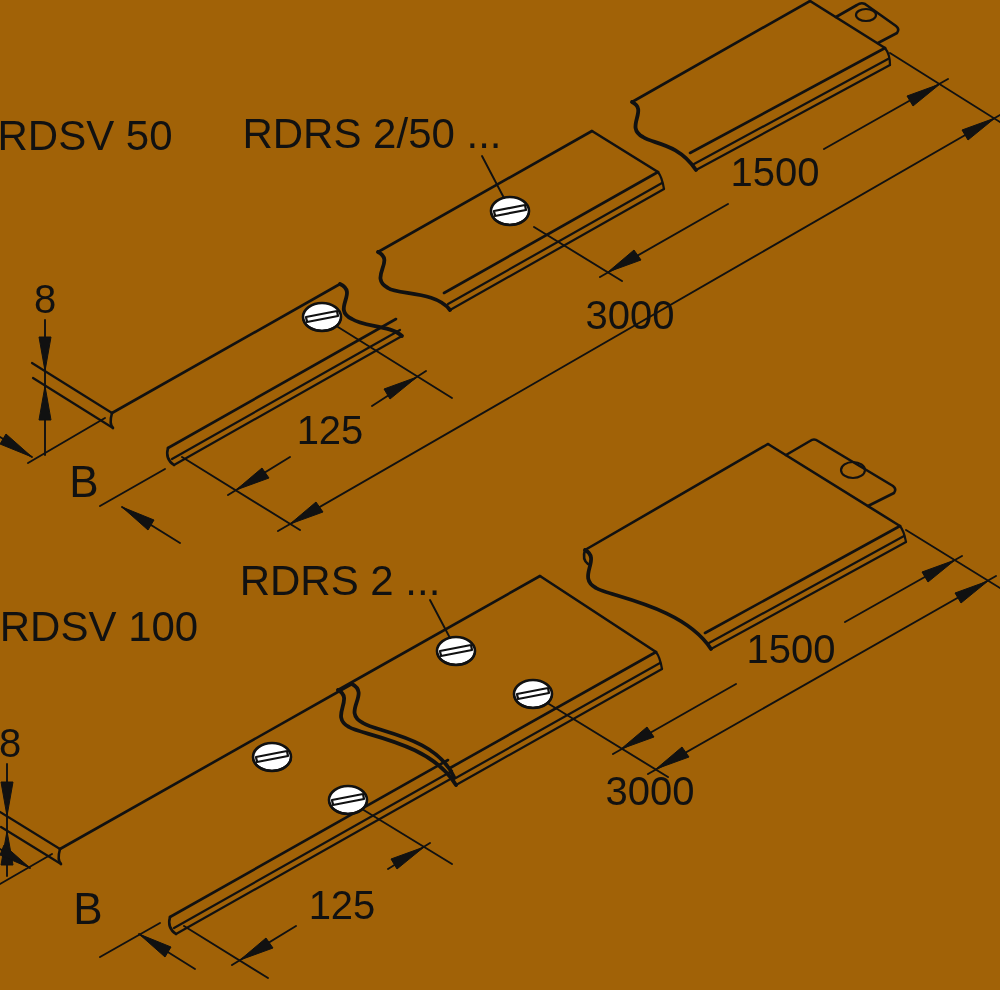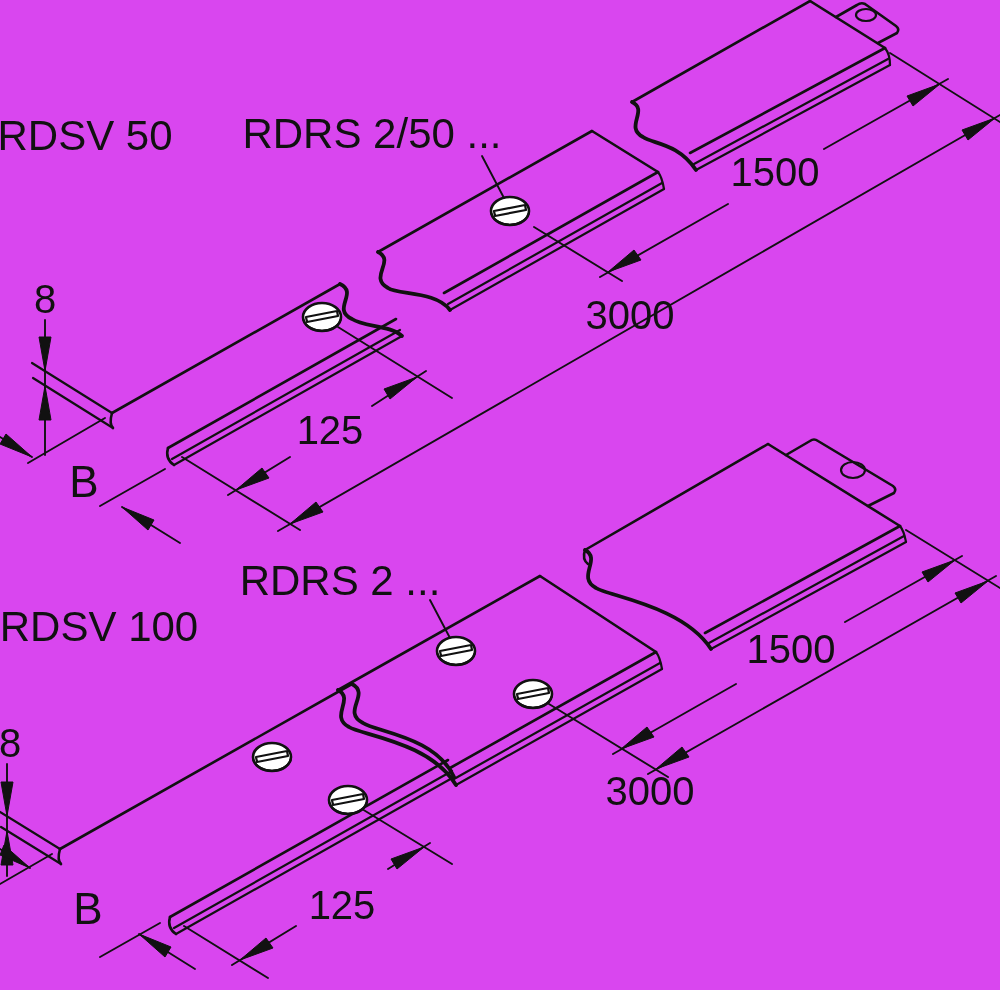--- a/index.html
+++ b/index.html
@@ -1,16 +1,16 @@
 <!DOCTYPE html>
 <html><head>
 <meta charset="utf-8">
 <style>
   html,body{margin:0;padding:0;background:#fff;}
-  .stage{width:1000px;height:990px;background:#d946ef;position:relative;overflow:hidden;}
+  .stage{width:1000px;height:990px;background:#a16207;position:relative;overflow:hidden;}
   svg{display:block;}
   .ol{fill:none;stroke:#111;stroke-width:2.6;stroke-linecap:round;stroke-linejoin:round;}
   .ol2{fill:none;stroke:#111;stroke-width:2.2;stroke-linecap:round;stroke-linejoin:round;}
   .brk{fill:none;stroke:#111;stroke-width:3.8;stroke-linecap:round;stroke-linejoin:round;}
   .dim{fill:none;stroke:#111;stroke-width:1.9;stroke-linecap:round;}
   .ah{fill:#111;stroke:#111;stroke-width:1;}
   .scr{fill:#fff;stroke:#111;stroke-width:2.6;}
   .scr2{fill:none;stroke:#111;stroke-width:2.2;stroke-linecap:round;}
   text{font-family:"Liberation Sans","DejaVu Sans",sans-serif;fill:#111;}
   .t42{font-size:42px;}

